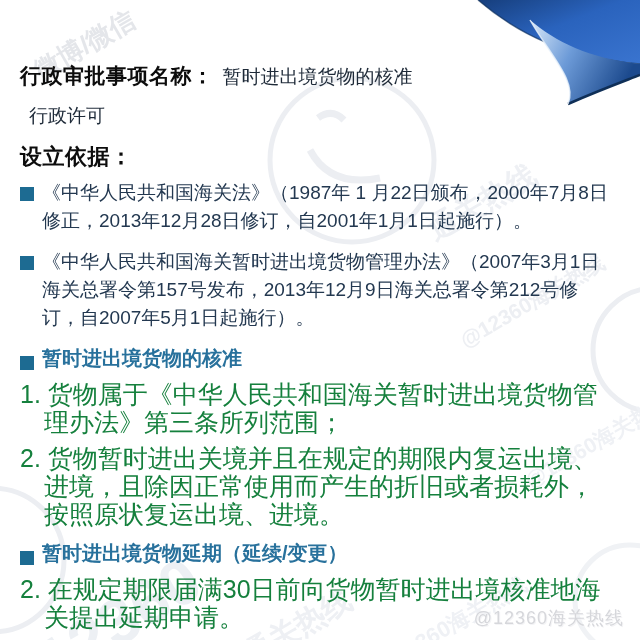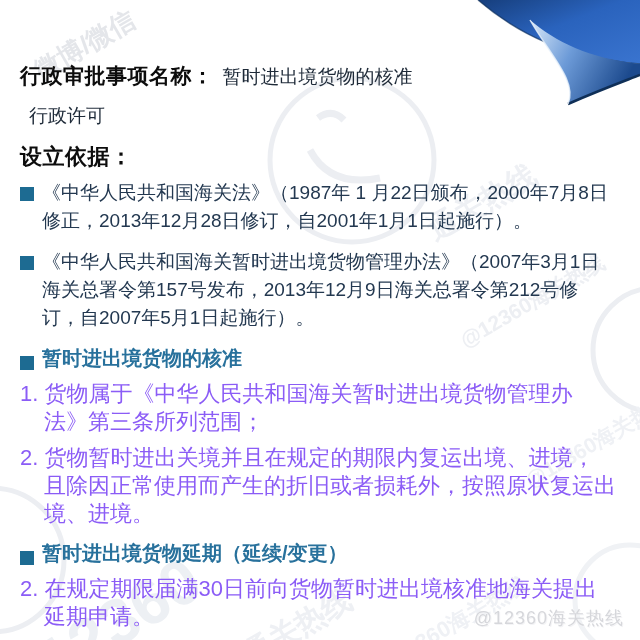--- a/index.html
+++ b/index.html
@@ -50,21 +50,21 @@
   .sq {
     flex:none; width:14px; height:14px;
     background:#1d6b92; margin:8px 8px 0 0;
   }
   .bullet-text { font-size:19px; line-height:28px; color:#233850; }
 
   .sub-row { display:flex; align-items:center; margin-top:2px; margin-bottom:8px; }
   .sub-title { font-size:20px; font-weight:700; color:#28719c; }
 
   .num-item {
-    font-size:22px; line-height:28px; color:#8b5cf6;
+    font-size:25px; line-height:28px; color:#15803d;
     padding-left:24px; text-indent:-24px;
     margin-bottom:8px;
   }
 
   .credit {
     position:absolute; z-index:1;
     right:16px; bottom:10px;
     font-size:18px; color:#d6d7db;
     letter-spacing:1px;
     text-shadow:1px 1px 0 #f4f4f6;

